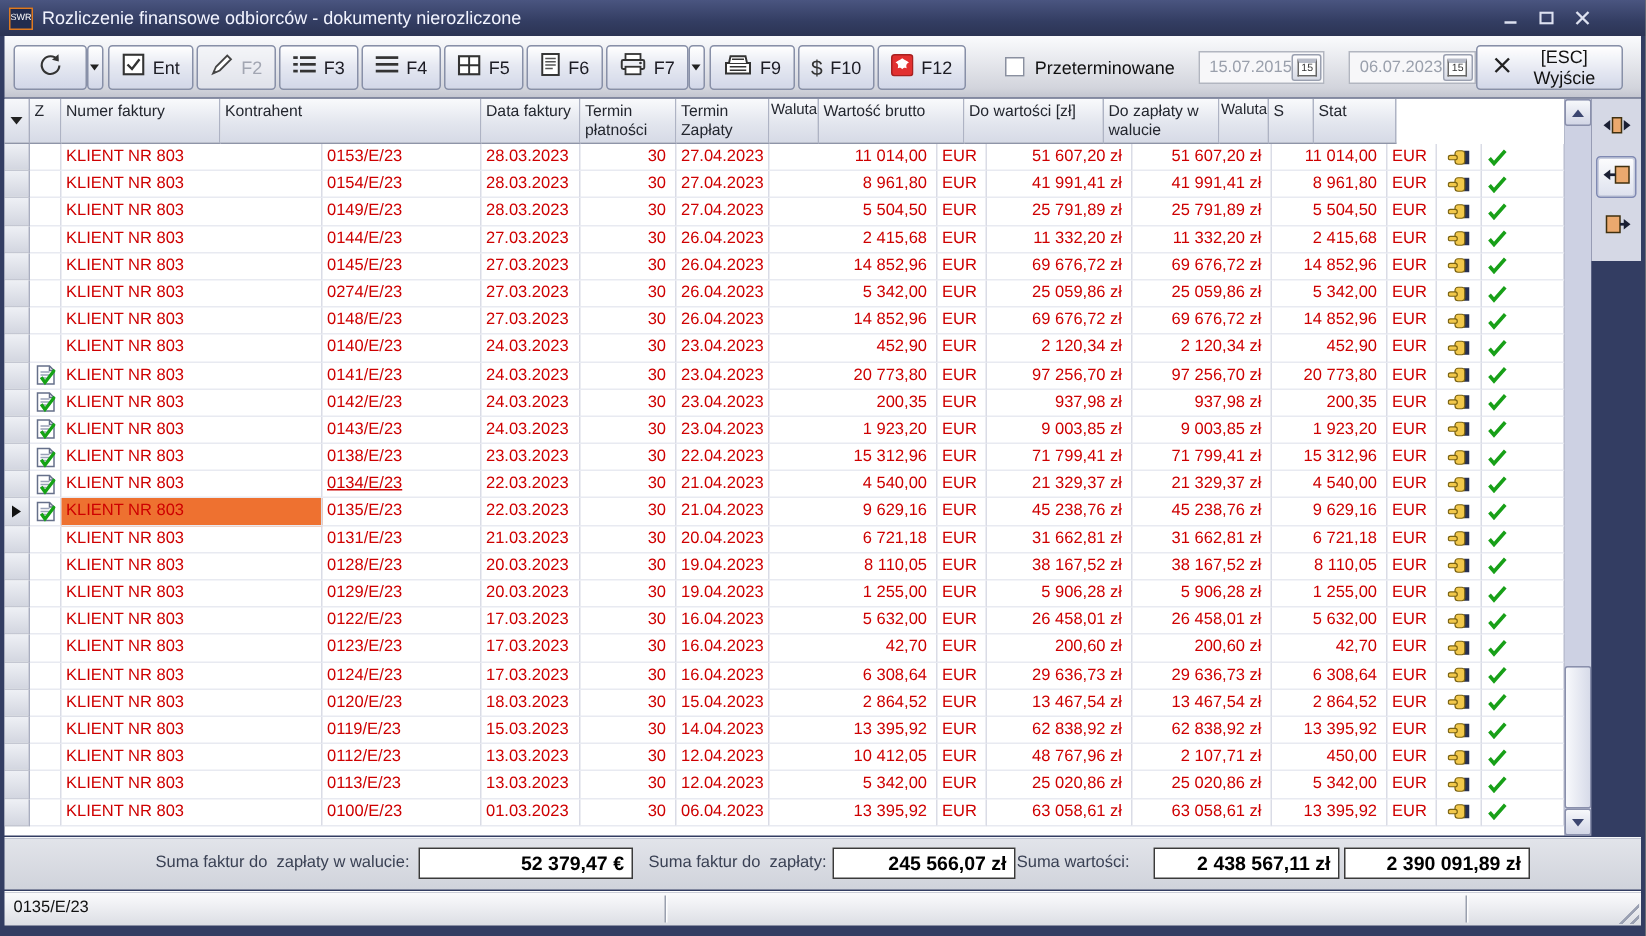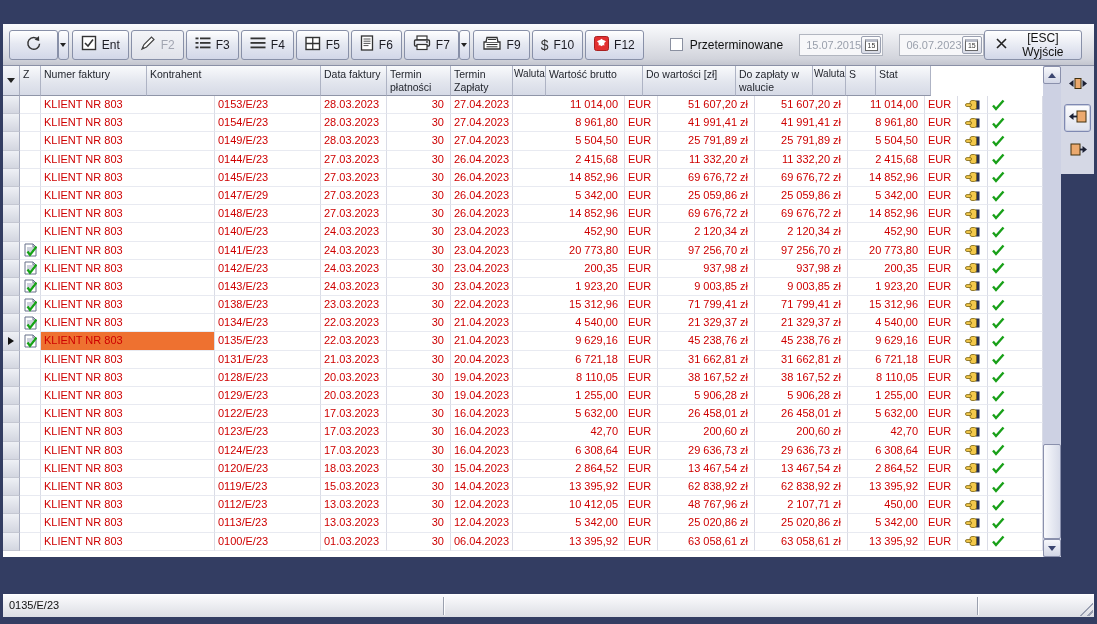--- a/index.html
+++ b/index.html
@@ -96,20 +96,43 @@
   .st-div{position:absolute;top:2px;width:2px;height:18px;border-left:1px solid #9aa0ae;border-right:1px solid #fdfdfe;}
   .grip{position:absolute;right:1px;bottom:1px;width:14px;height:14px;
     background:repeating-linear-gradient(135deg,#9aa0b2 0 2px,transparent 2px 5px);
     clip-path:polygon(100% 0,100% 100%,0 100%);}
 </style>
 </head>
 <body>
 
 <div class="window">
 
+  <div class="titlebar">
+    <span class="app-icon">
+        <span>SWR</span>
+      </span>
+    <span class="title-text">Rozliczenie finansowe odbiorców - dokumenty nierozliczone</span>
+    <span class="win-controls">
+      <span class="wc">
+          <svg width="10" height="10">
+            <path d="M1 8h8" stroke="#dde1f0" stroke-width="1.6"></path>
+          </svg>
+        </span>
+      <span class="wc">
+          <svg width="10" height="10">
+            <rect x="1" y="1.5" width="8" height="7" fill="none" stroke="#dde1f0" stroke-width="1.4"></rect>
+          </svg>
+        </span>
+      <span class="wc">
+          <svg width="10" height="10">
+            <path d="M1 1l8 8M9 1L1 9" stroke="#dde1f0" stroke-width="1.6"></path>
+          </svg>
+        </span>
+    </span>
+  </div>
 
   <div class="toolbar">
     <button class="tbtn icon-only">
       <span><svg width="19" height="19" viewBox="0 0 20 20">
             <path d="M15.2 6.2 A6.2 6.2 0 1 0 16.4 10.2" fill="none" stroke="#333" stroke-width="1.5"></path>
             <path d="M15.8 2.2 L16 7.4 L11.2 6.1 Z" fill="#333"></path>
           </svg></span>
     </button>
     <span class="dd-btn">
         <span class="tri-dn"></span>
@@ -380,21 +403,21 @@
         <div class="gcell icon-cell" style="width: 55px;">
           <svg width="14" height="12" viewBox="0 0 14 12">
             <path d="M2 6.5 5 10 12.5 1.5" fill="none" stroke="#18a018" stroke-width="2.4"></path>
           </svg>
         </div>
       </div>
       <div class="grow">
         <div class="selcell"></div>
         <div class="gcell al-c icon-cell" style="width: 21px;"></div>
         <div class="gcell " style="width: 174px;">KLIENT NR 803</div>
-        <div class="gcell " style="width: 106px;">0147/E/29</div>
+        <div class="gcell " style="width: 106px;">0274/E/23</div>
         <div class="gcell " style="width: 66px;">27.03.2023</div>
         <div class="gcell al-r" style="width: 64px;">30</div>
         <div class="gcell " style="width: 62px;">26.04.2023</div>
         <div class="gcell al-r" style="width: 112px;">5 342,00</div>
         <div class="gcell " style="width: 33px;">EUR</div>
         <div class="gcell al-r" style="width: 97px;">25 059,86 zł</div>
         <div class="gcell al-r" style="width: 93px;">25 059,86 zł</div>
         <div class="gcell al-r" style="width: 77px;">5 342,00</div>
         <div class="gcell " style="width: 33px;">EUR</div>
         <div class="gcell al-c icon-cell" style="width: 30px;">
@@ -604,21 +627,21 @@
         <div class="selcell"></div>
         <div class="gcell al-c icon-cell" style="width: 21px;">
           <svg width="13" height="14" viewBox="0 0 13 14">
             <path d="M1 1h8l3 3v9H1Z" fill="#fff" stroke="#66708a" stroke-width="1"></path>
             <path d="M9 1v3h3" fill="none" stroke="#66708a"></path>
             <path d="M3 5h6M3 7h6M3 9h4" stroke="#9aa2b8" stroke-width="1"></path>
             <path d="M3.5 8.5 6 12l6.5-8.5" fill="none" stroke="#15a315" stroke-width="2.2"></path>
           </svg>
         </div>
         <div class="gcell " style="width: 174px;">KLIENT NR 803</div>
-        <div class="gcell " style="width: 106px;">0134/E/23</div>
+        <div class="gcell " style="width: 106px; text-decoration: underline;">0134/E/23</div>
         <div class="gcell " style="width: 66px;">22.03.2023</div>
         <div class="gcell al-r" style="width: 64px;">30</div>
         <div class="gcell " style="width: 62px;">21.04.2023</div>
         <div class="gcell al-r" style="width: 112px;">4 540,00</div>
         <div class="gcell " style="width: 33px;">EUR</div>
         <div class="gcell al-r" style="width: 97px;">21 329,37 zł</div>
         <div class="gcell al-r" style="width: 93px;">21 329,37 zł</div>
         <div class="gcell al-r" style="width: 77px;">4 540,00</div>
         <div class="gcell " style="width: 33px;">EUR</div>
         <div class="gcell al-c icon-cell" style="width: 30px;">
@@ -997,20 +1020,29 @@
     </button>
     <button class="sp-btn" style="top:72px;height:26px;">
       <span><svg width="20" height="17" viewBox="0 0 20 17">
             <rect x="3" y="3" width="9" height="11" fill="#eba96e" stroke="#40300f" stroke-width="1"></rect>
             <rect x="12" y="7.6" width="3" height="1.8" fill="#1a1f33"></rect>
             <polygon points="19,8.5 14.5,5 14.5,12" fill="#1a1f33"></polygon>
           </svg></span>
     </button>
   </div>
 
+  <div class="summarybar">
+    <span class="sum-label" style="left:8px;width:262px;">Suma faktur do  zapłaty w walucie:</span>
+    <span class="sum-box" style="left:276px;width:143px;">52 379,47 €</span>
+    <span class="sum-label" style="left:404px;width:144px;">Suma faktur do  zapłaty:</span>
+    <span class="sum-box" style="left:552px;width:122px;">245 566,07 zł</span>
+    <span class="sum-label" style="left:638px;width:112px;">Suma wartości:</span>
+    <span class="sum-box" style="left:766px;width:124px;">2 438 567,11 zł</span>
+    <span class="sum-box" style="left:893px;width:124px;">2 390 091,89 zł</span>
+  </div>
 
   <div class="statusbar">
     <span class="status-text">0135/E/23</span>
     <span class="st-div" style="left:440px;"></span>
     <span class="st-div" style="left:974px;"></span>
     <span class="grip"></span>
   </div>
 
 </div>
 

